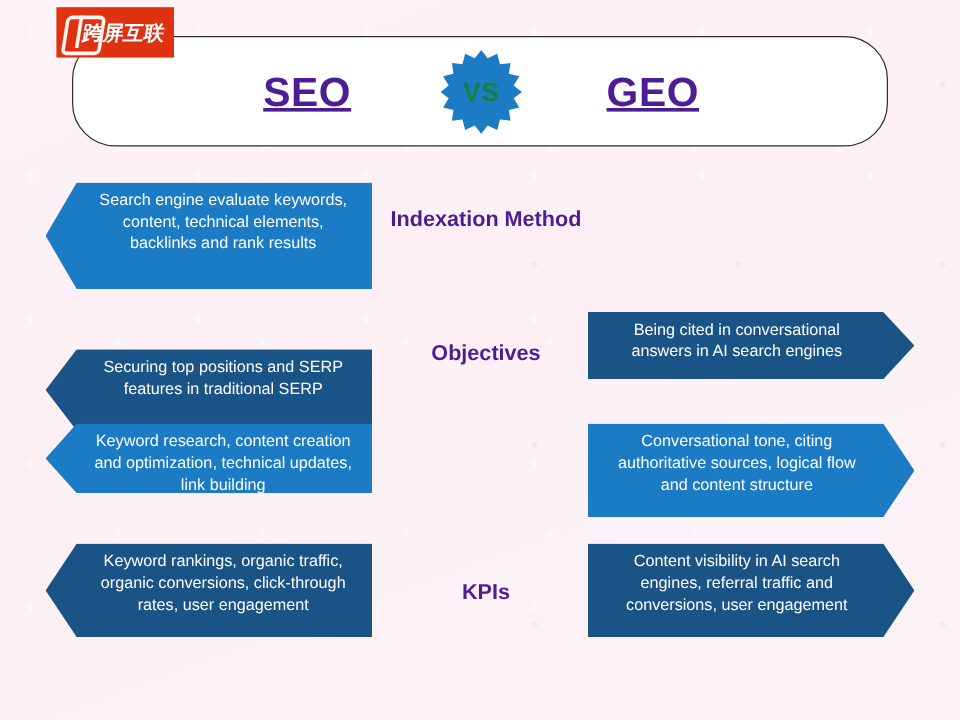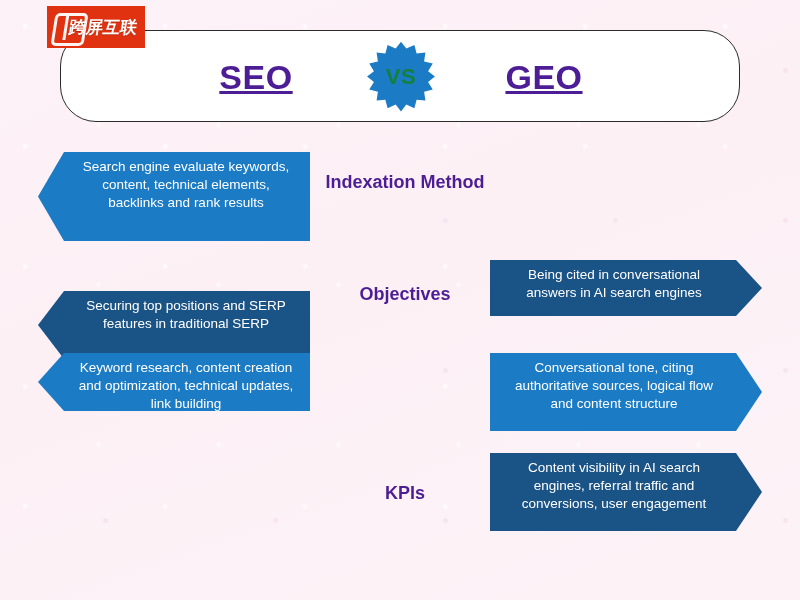--- a/index.html
+++ b/index.html
@@ -218,19 +218,22 @@
   <div class="row" style="height:100px;">
     <div class="chev chev-left" style="top:10px;height:58px;background:#1b7bc4;">
       <span>Keyword research, content creation and optimization, technical updates, link building</span>
     </div>
     <div class="chev chev-right" style="top:10px;height:78px;background:#1b7bc4;">
       <span>Conversational tone, citing authoritative sources, logical flow and content structure</span>
     </div>
   </div>
 
   <div class="row" style="height:100px;">
+    <div class="chev chev-left" style="top:10px;height:78px;background:#1a5385;">
+      <span>Keyword rankings, organic traffic, organic conversions,  click-through rates, user engagement</span>
+    </div>
     <div class="center-label" style="top:39px;">KPIs</div>
     <div class="chev chev-right" style="top:10px;height:78px;background:#1a5385;">
       <span>Content visibility in AI search engines, referral traffic and conversions, user engagement</span>
     </div>
   </div>
 
 </div>
 
 </body></html>

